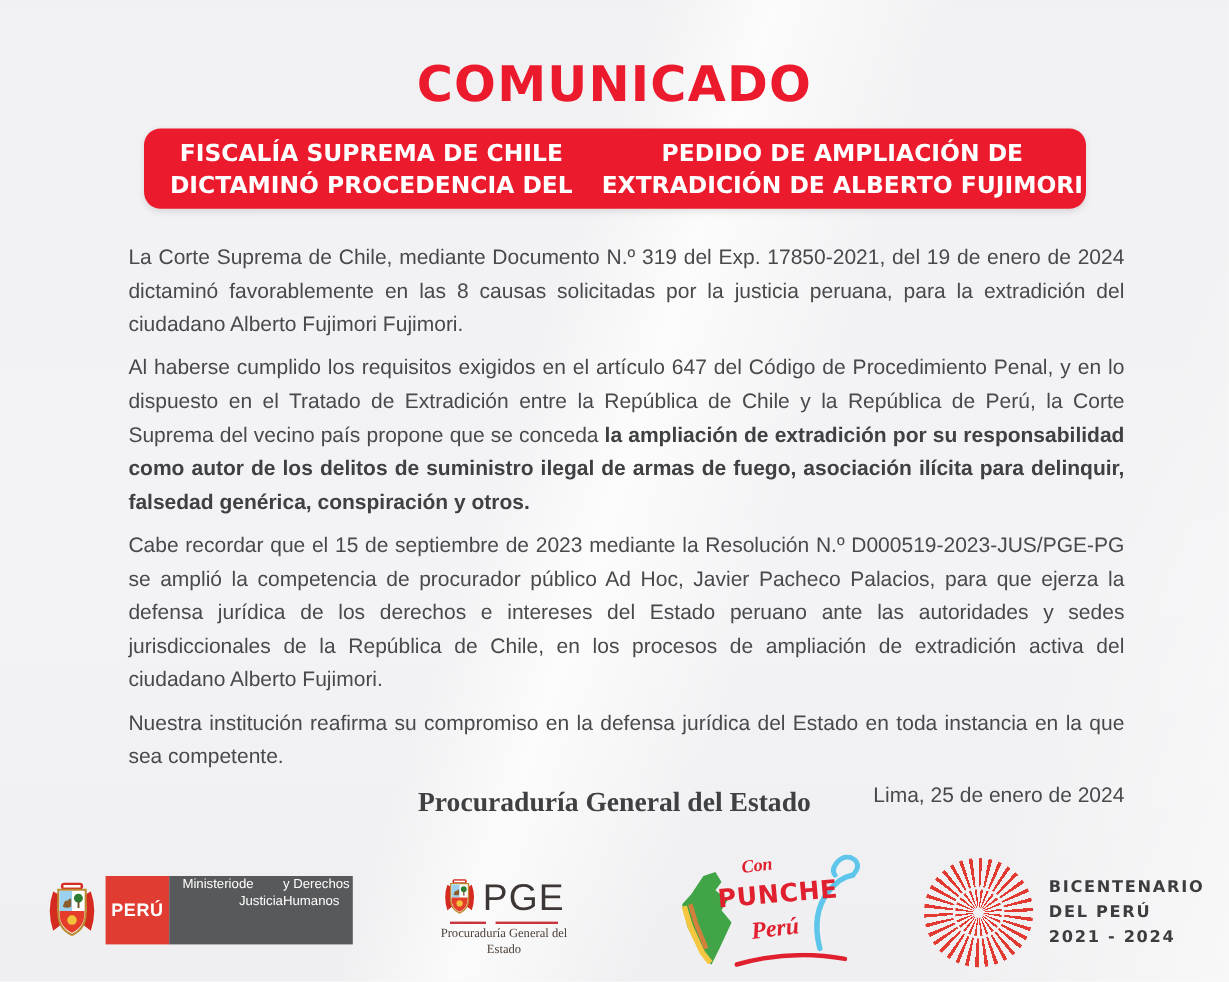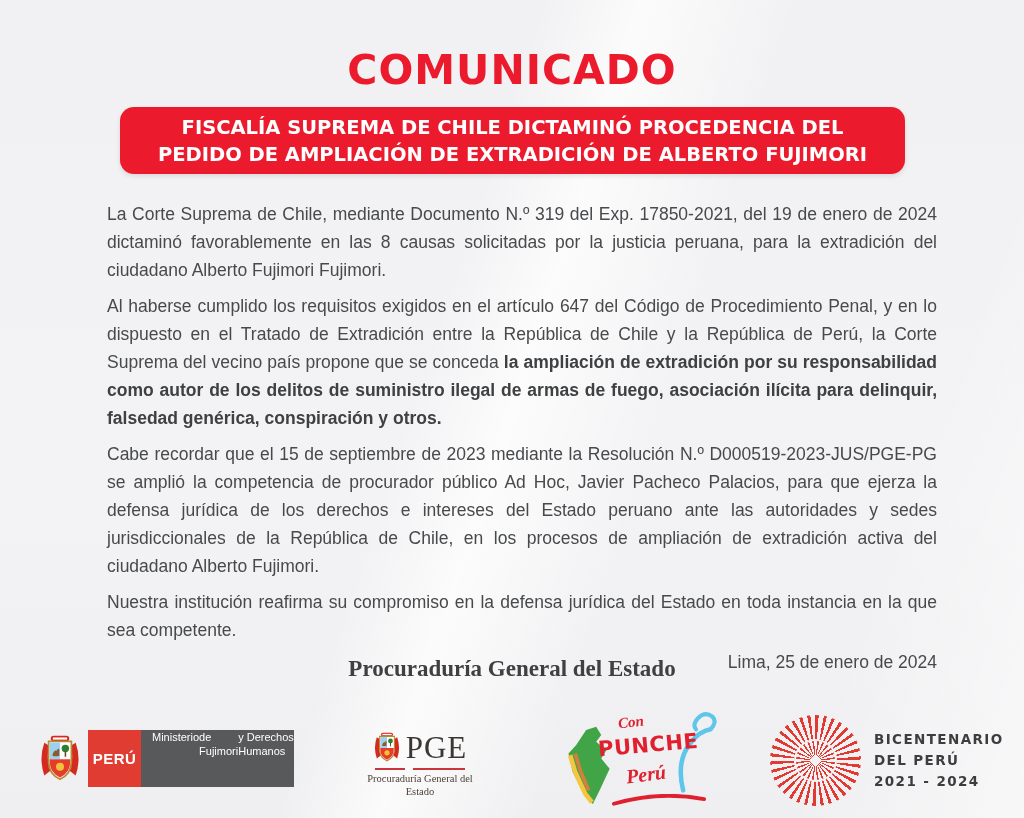--- a/index.html
+++ b/index.html
@@ -12,21 +12,21 @@
       linear-gradient(180deg,#F1F1F3 0%,#F3F3F5 60%,#EFEFF1 100%);
   }
   .title{
     position:absolute;top:46px;left:0;width:100%;text-align:center;
     font-family:"DejaVu Sans",sans-serif;font-weight:bold;font-size:41px;
     letter-spacing:1px;color:#EB1B2D;
   }
   .banner{
     position:absolute;left:120px;top:107px;width:785px;height:67px;
     background:#EB1B2D;border-radius:14px;box-shadow:0 2px 5px rgba(0,0,0,.10);
-    display:flex;flex-direction:column;justify-content:center;align-items:center;
+    display:flex;flex-direction:row;justify-content:center;align-items:center;
     color:#fff;font-family:"DejaVu Sans",sans-serif;font-weight:bold;font-size:19.5px;
     line-height:27px;text-align:center;
   }
   .content{
     position:absolute;left:107px;top:200px;width:830px;
     color:#47494B;font-size:17.5px;line-height:28px;text-align:justify;
   }
   .content p{margin:0 0 8px 0;}
   .content strong{color:#3E4042;}
   .date-line{text-align:right;margin-top:-4px;}
@@ -41,21 +41,21 @@
     width:53px;background:#E03C31;color:#fff;display:flex;align-items:center;justify-content:center;
     font-weight:bold;font-size:15px;letter-spacing:.5px;
   }
   .logo-ministry .gray-box{
     width:142px;background:#58595B;color:#fff;display:flex;flex-direction:row;justify-content:center;
     padding-left:11px;font-size:11px;line-height:14px;
   }
   .logo-pge{position:absolute;left:358px;top:729px;width:124px;text-align:center;}
   .logo-pge .lockup{display:flex;align-items:center;justify-content:center;gap:5px;}
   .logo-pge .coat{width:28px;height:37px;}
-  .logo-pge .acronym{font-family:Liberation Serif, serif;font-size:31px;color:#3C3735;letter-spacing:1px;}
+  .logo-pge .acronym{font-family:Liberation Sans, sans-serif;font-size:31px;color:#3C3735;letter-spacing:1px;}
   .logo-pge .rules{display:flex;justify-content:center;gap:8px;margin:2px 0 3px 0;}
   .logo-pge .rules span{display:block;height:2px;background:#C9353C;}
   .logo-pge .rule-l{width:30px;}
   .logo-pge .rule-r{width:52px;}
   .logo-pge .caption{font-family:"Liberation Serif",serif;font-size:10.5px;line-height:12.5px;color:#4E4138;}
   .logo-punche{position:absolute;left:556px;top:710px;width:162px;height:102px;}
   .logo-punche .map{position:absolute;left:0;top:15px;width:72px;height:84px;}
   .logo-punche .arm{position:absolute;left:116px;top:2px;width:46px;height:82px;}
   .logo-punche .w1{
     position:absolute;left:62px;top:4px;font-family:"Liberation Serif",serif;font-style:italic;font-weight:bold;
@@ -120,21 +120,21 @@
       <path d="M19.5 35 q2 -8 6 -6 q1 -4 3.5 -2 l0 9 q-5 2 -9.5 0 Z" fill="#8A5B2B"></path>
       <circle cx="37.5" cy="26" r="5.2" fill="#2E7D33"></circle>
       <rect x="36.5" y="30" width="2.2" height="7.5" fill="#6B4A22"></rect>
       <circle cx="30" cy="51.5" r="5.6" fill="#F2C23B"></circle>
     </svg>
     <div class="red-box">
       <span>PERÚ</span>
     </div>
     <div class="gray-box">
       <span>Ministerio</span>
-      <span>de Fujimori</span>
+      <span>de Justicia</span>
       <span>y Derechos Humanos</span>
     </div>
   </div>
 
   <div class="logo-pge">
     <div class="lockup">
       <svg class="coat" viewBox="0 0 60 80">
         <path d="M8 18 Q0 40 8 64 L17 57 Q10 40 15 22 Z" fill="#D42A1F"></path>
         <path d="M52 18 Q60 40 52 64 L43 57 Q50 40 45 22 Z" fill="#D42A1F"></path>
         <rect x="17" y="8" width="26" height="8" rx="4" fill="#D42A1F"></rect>

